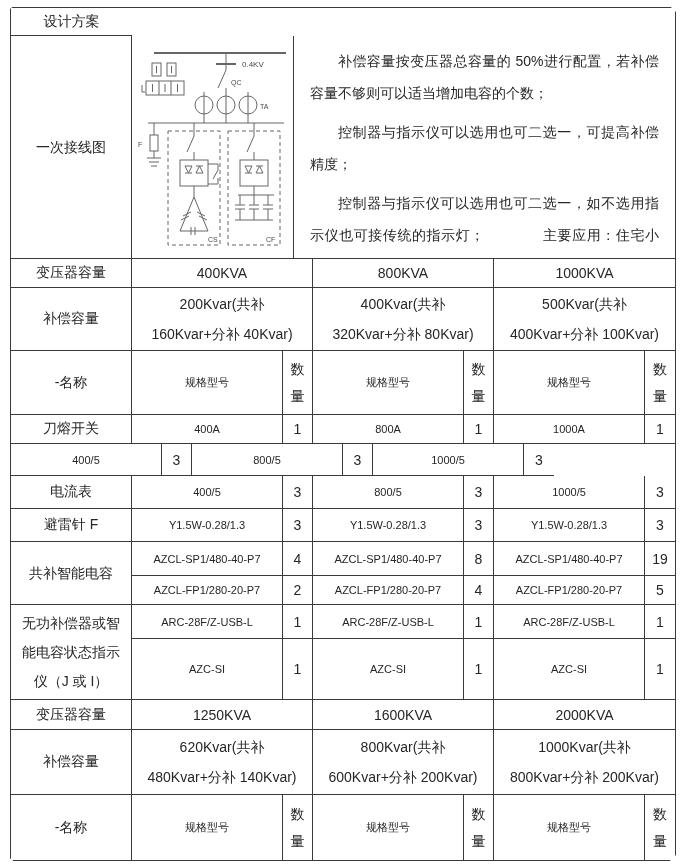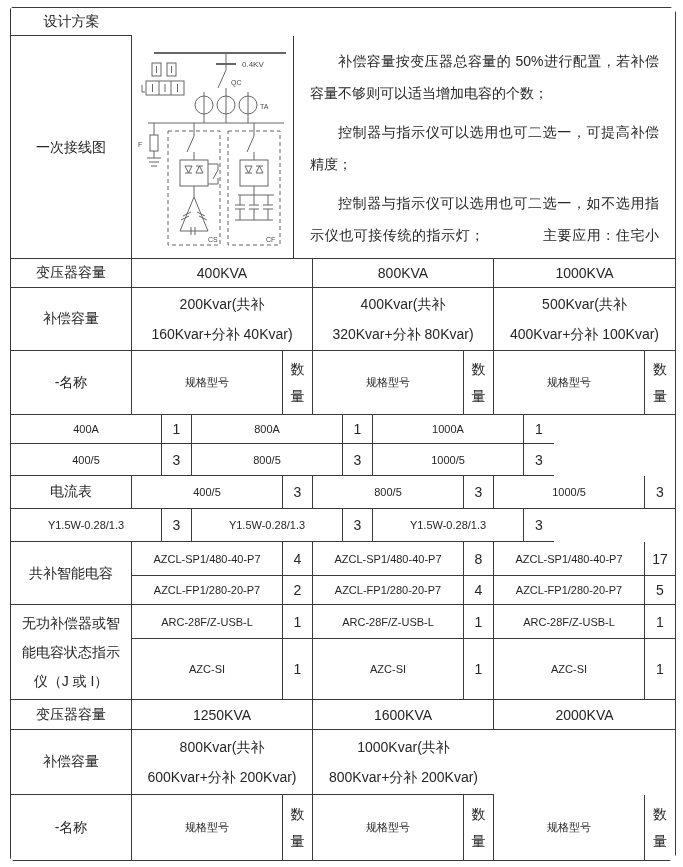--- a/index.html
+++ b/index.html
@@ -176,20 +176,21 @@
       <div class="c w-qty qv">
           <span>数量</span>
         </div>
       <div class="c w-spec">规格型号</div>
       <div class="c w-qty qv">
           <span>数量</span>
         </div>
     </div>
 
     <div class="r" style="height:29px">
+      <div class="c w-label">刀熔开关</div>
       <div class="c w-spec">400A</div>
       <div class="c w-qty">1</div>
       <div class="c w-spec">800A</div>
       <div class="c w-qty">1</div>
       <div class="c w-spec">1000A</div>
       <div class="c w-qty">1</div>
     </div>
 
     <div class="r" style="height:32px">
       <div class="c w-spec">400/5</div>
@@ -204,38 +205,39 @@
       <div class="c w-label">电流表</div>
       <div class="c w-spec">400/5</div>
       <div class="c w-qty">3</div>
       <div class="c w-spec">800/5</div>
       <div class="c w-qty">3</div>
       <div class="c w-spec">1000/5</div>
       <div class="c w-qty">3</div>
     </div>
 
     <div class="r" style="height:33px">
+      <div class="c w-label">避雷针 F</div>
       <div class="c w-spec">Y1.5W-0.28/1.3</div>
       <div class="c w-qty">3</div>
       <div class="c w-spec">Y1.5W-0.28/1.3</div>
       <div class="c w-qty">3</div>
       <div class="c w-spec">Y1.5W-0.28/1.3</div>
       <div class="c w-qty">3</div>
     </div>
 
     <div class="r">
       <div class="c w-label label">共补智能电容</div>
       <div class="sub">
         <div class="r" style="height:34px">
           <div class="c w-spec">AZCL-SP1/480-40-P7</div>
           <div class="c w-qty">4</div>
           <div class="c w-spec">AZCL-SP1/480-40-P7</div>
           <div class="c w-qty">8</div>
           <div class="c w-spec">AZCL-SP1/480-40-P7</div>
-          <div class="c w-qty">17</div>
+          <div class="c w-qty">19</div>
         </div>
         <div class="r" style="height:29px">
           <div class="c w-spec">AZCL-FP1/280-20-P7</div>
           <div class="c w-qty">2</div>
           <div class="c w-spec">AZCL-FP1/280-20-P7</div>
           <div class="c w-qty">4</div>
           <div class="c w-spec">AZCL-FP1/280-20-P7</div>
           <div class="c w-qty">5</div>
         </div>
       </div>
@@ -265,20 +267,21 @@
 
     <div class="r" style="height:30px">
       <div class="c w-label">变压器容量</div>
       <div class="c w-group">1250KVA</div>
       <div class="c w-group">1600KVA</div>
       <div class="c w-group">2000KVA</div>
     </div>
 
     <div class="r" style="height:65px">
       <div class="c w-label">补偿容量</div>
+      <div class="c w-group wrapcell">620Kvar(共补 480Kvar+分补 140Kvar)</div>
       <div class="c w-group wrapcell">800Kvar(共补 600Kvar+分补 200Kvar)</div>
       <div class="c w-group wrapcell">1000Kvar(共补 800Kvar+分补 200Kvar)</div>
     </div>
 
     <div class="r lastrow" style="height:65px">
       <div class="c w-label">-名称</div>
       <div class="c w-spec">规格型号</div>
       <div class="c w-qty qv">
           <span>数量</span>
         </div>

